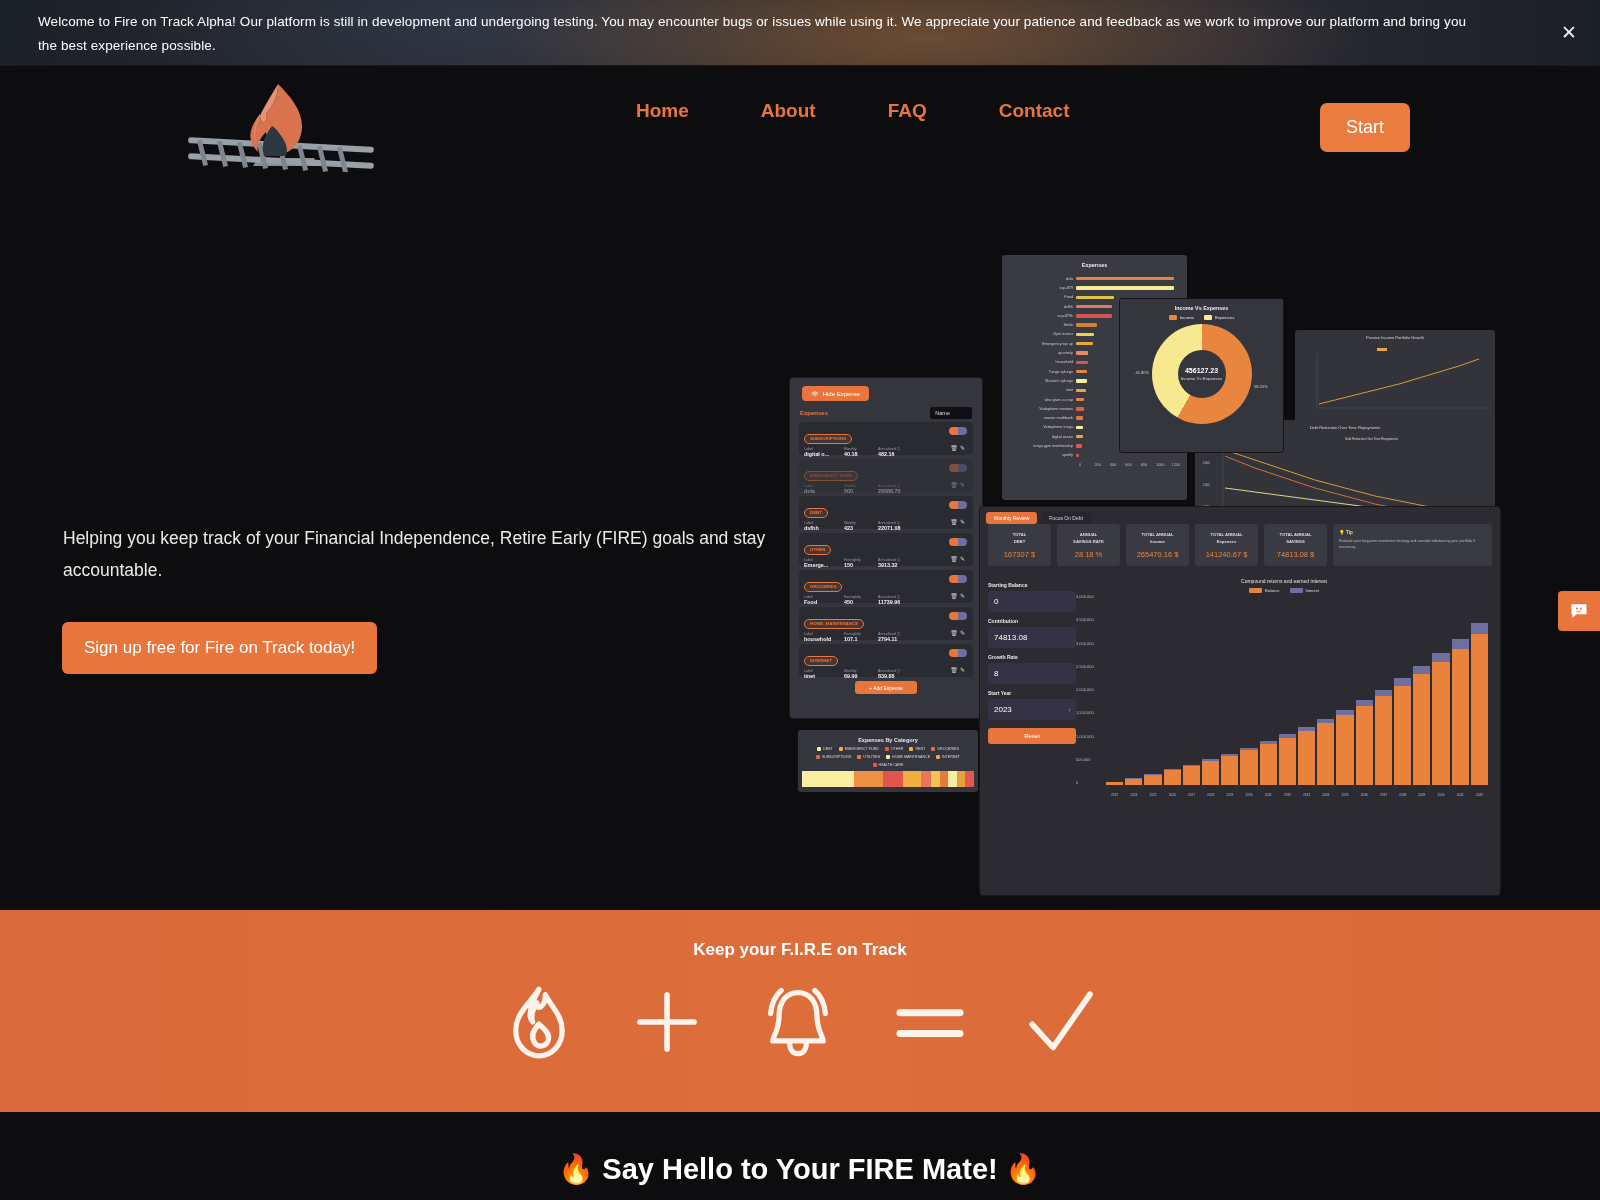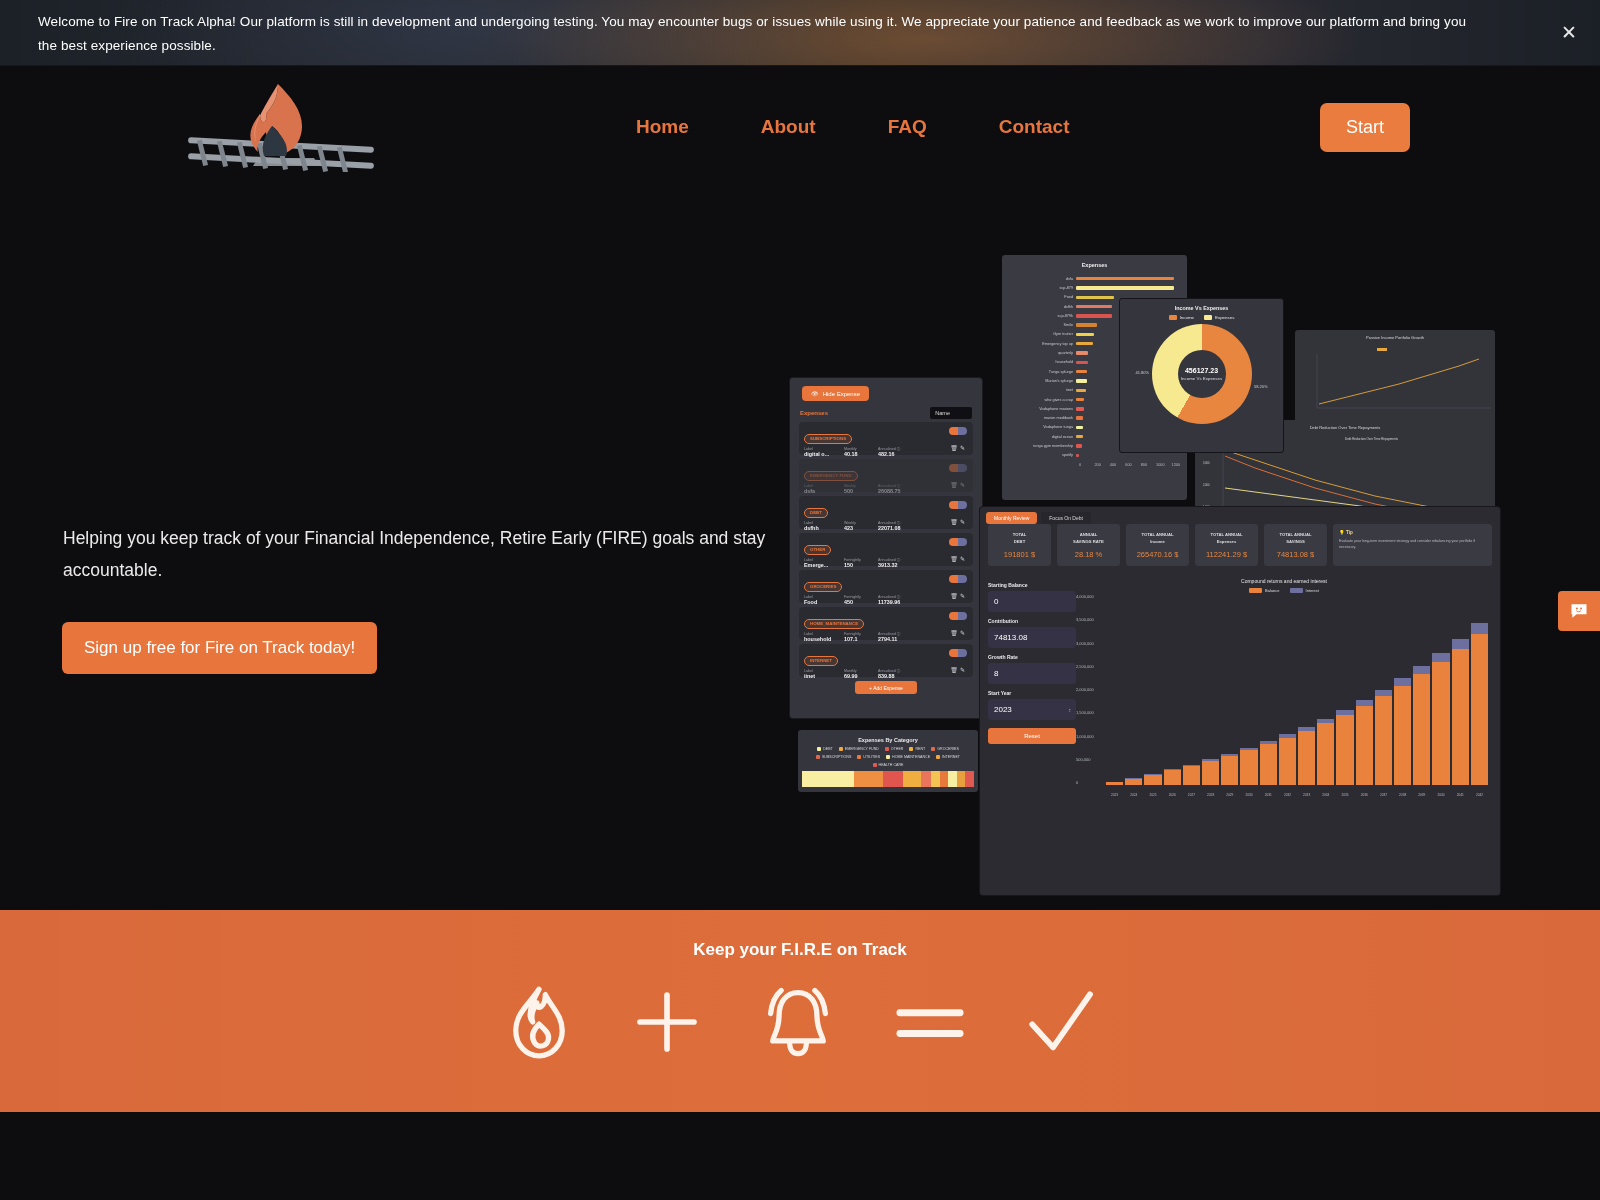--- a/index.html
+++ b/index.html
@@ -31,21 +31,21 @@
     position: absolute; right: 18px; top: 20px;
     width: 26px; height: 26px; color: #e8e8ea;
     font-size: 19px; line-height: 26px; text-align: center;
     cursor: pointer; background: none; border: none; font-family: "Liberation Sans", sans-serif;
   }
 
   
   .nav { position: absolute; left: 0; top: 66px; width: 1600px; height: 115px; }
   .logo { position: absolute; left: 186px; top: 14px; width: 200px; height: 92px; }
   .nav-links {
-    position: absolute; left: 600px; top: 44px;
+    position: absolute; left: 600px; top: 28px;
     display: flex; gap: 0; align-items: center;
   }
   .nav-link {
     color: #e8763c; font-size: 19px; font-weight: 700;
     text-decoration: none; padding: 6px 36px; cursor: pointer;
   }
   .login-btn {
     position: absolute; right: 190px; top: 37px;
     background: #ea7c3f; color: #fff; border: none; border-radius: 7px;
     font-size: 18px; font-weight: 500; padding: 14px 26px; cursor: pointer;
@@ -570,33 +570,33 @@
     </div>
 
     <div class="panel panel-dark" id="p-dash">
       <div class="dash-toolbar">
         <div class="tb-orange">Monthly Review</div>
         <div class="tb-dark">Focus On Debt</div>
       </div>
       <div class="stats" id="stats-row">
           <div class="stat">
             <div class="stat-l">TOTAL<br>DEBT</div>
-            <div class="stat-v">191801 $</div>
+            <div class="stat-v">167307 $</div>
           </div>
           <div class="stat">
             <div class="stat-l">ANNUAL<br>SAVINGS RATE</div>
             <div class="stat-v">28.18 %</div>
           </div>
           <div class="stat">
             <div class="stat-l">TOTAL ANNUAL<br>Income</div>
             <div class="stat-v">265470.16 $</div>
           </div>
           <div class="stat">
             <div class="stat-l">TOTAL ANNUAL<br>Expenses</div>
-            <div class="stat-v">112241.29 $</div>
+            <div class="stat-v">141240.67 $</div>
           </div>
           <div class="stat">
             <div class="stat-l">TOTAL ANNUAL<br>SAVINGS</div>
             <div class="stat-v">74813.08 $</div>
           </div>
           <div class="tip">
             <div class="tip-h">💡 Tip</div>
             <div class="tip-b">Evaluate your long-term investment strategy and consider rebalancing your portfolio if necessary.</div>
           </div>
         </div>
@@ -766,13 +766,14 @@
         </svg>
       </span>
       <span>
         <svg viewBox="0 0 64 64" width="74" height="74">
           <polyline points="8,34 26,54 58,8" fill="none" stroke="#fdf3ea" stroke-width="5" stroke-linecap="round" stroke-linejoin="round"></polyline>
         </svg>
       </span>
     </div>
   </div>
 
+  <div class="bottom-title">🔥 Say Hello to Your FIRE Mate! 🔥</div>
 </div>
 
 </body></html>

